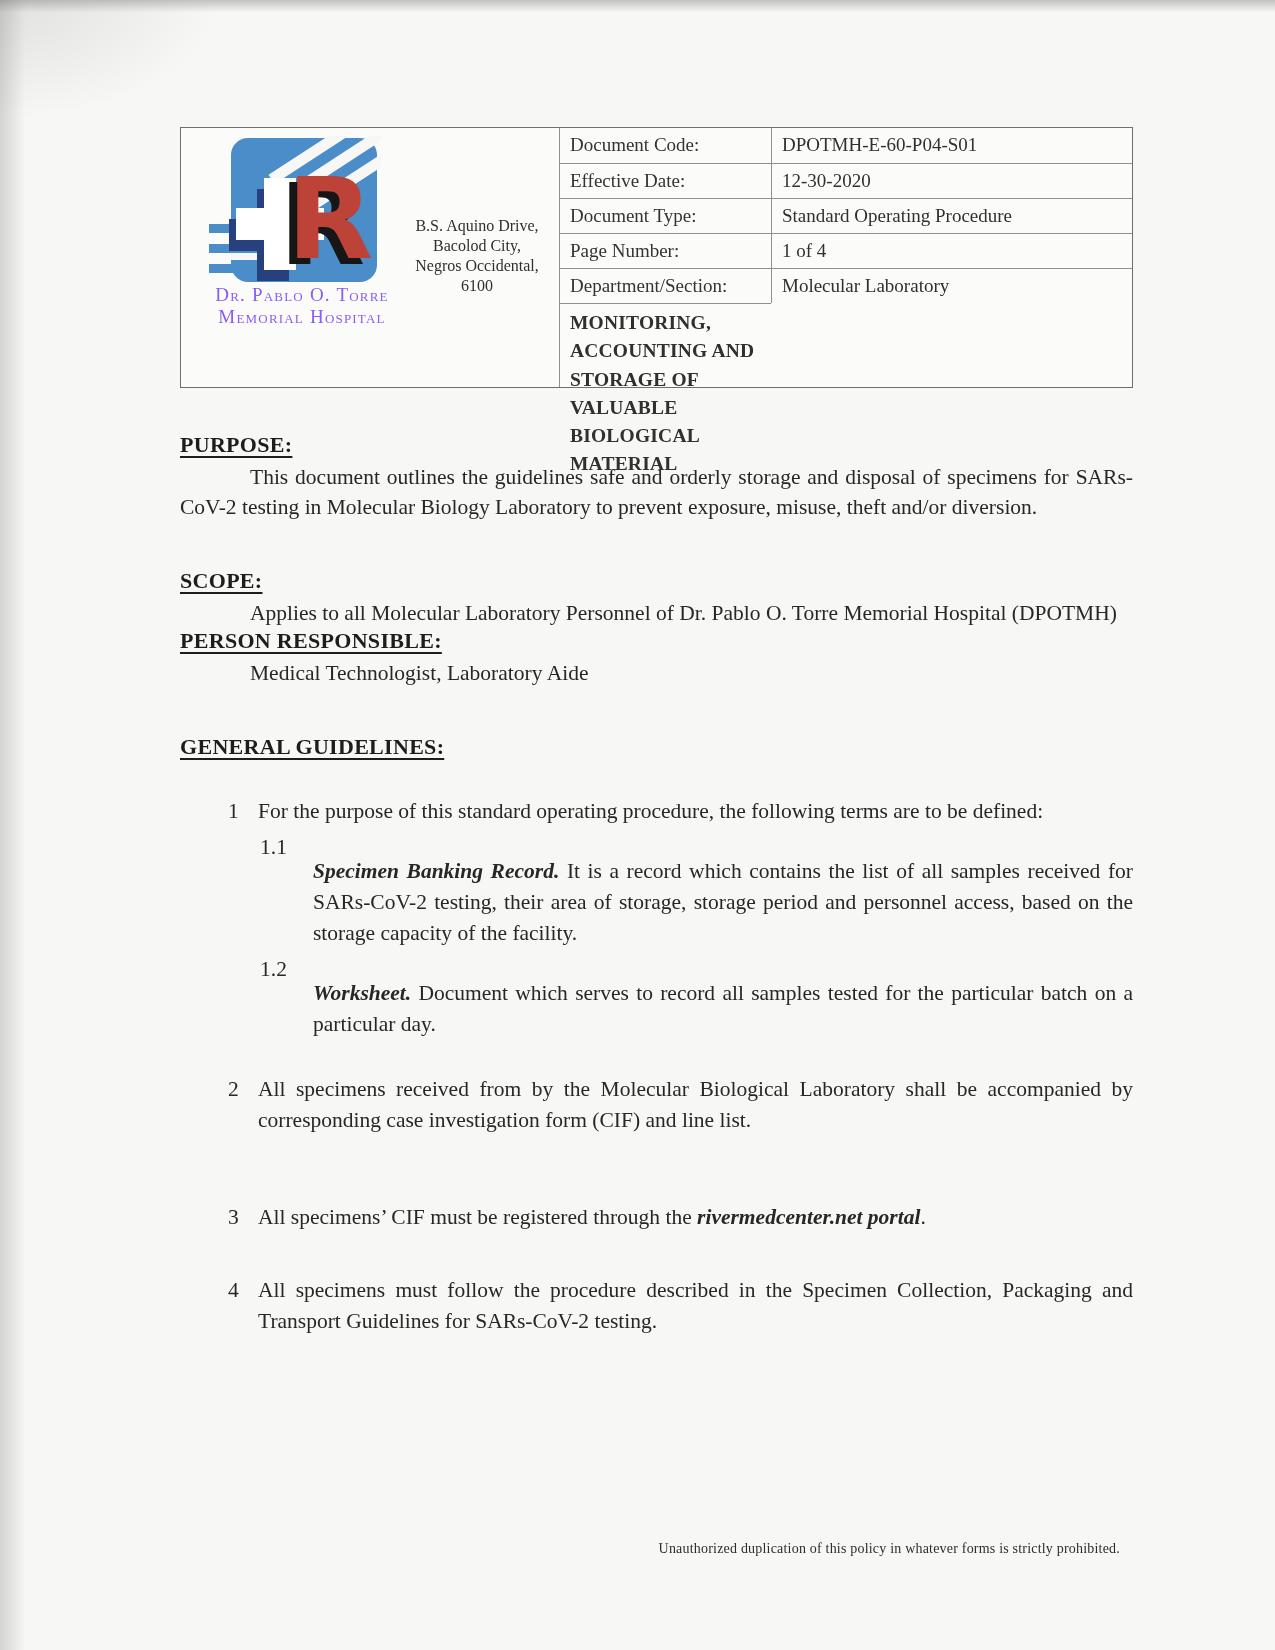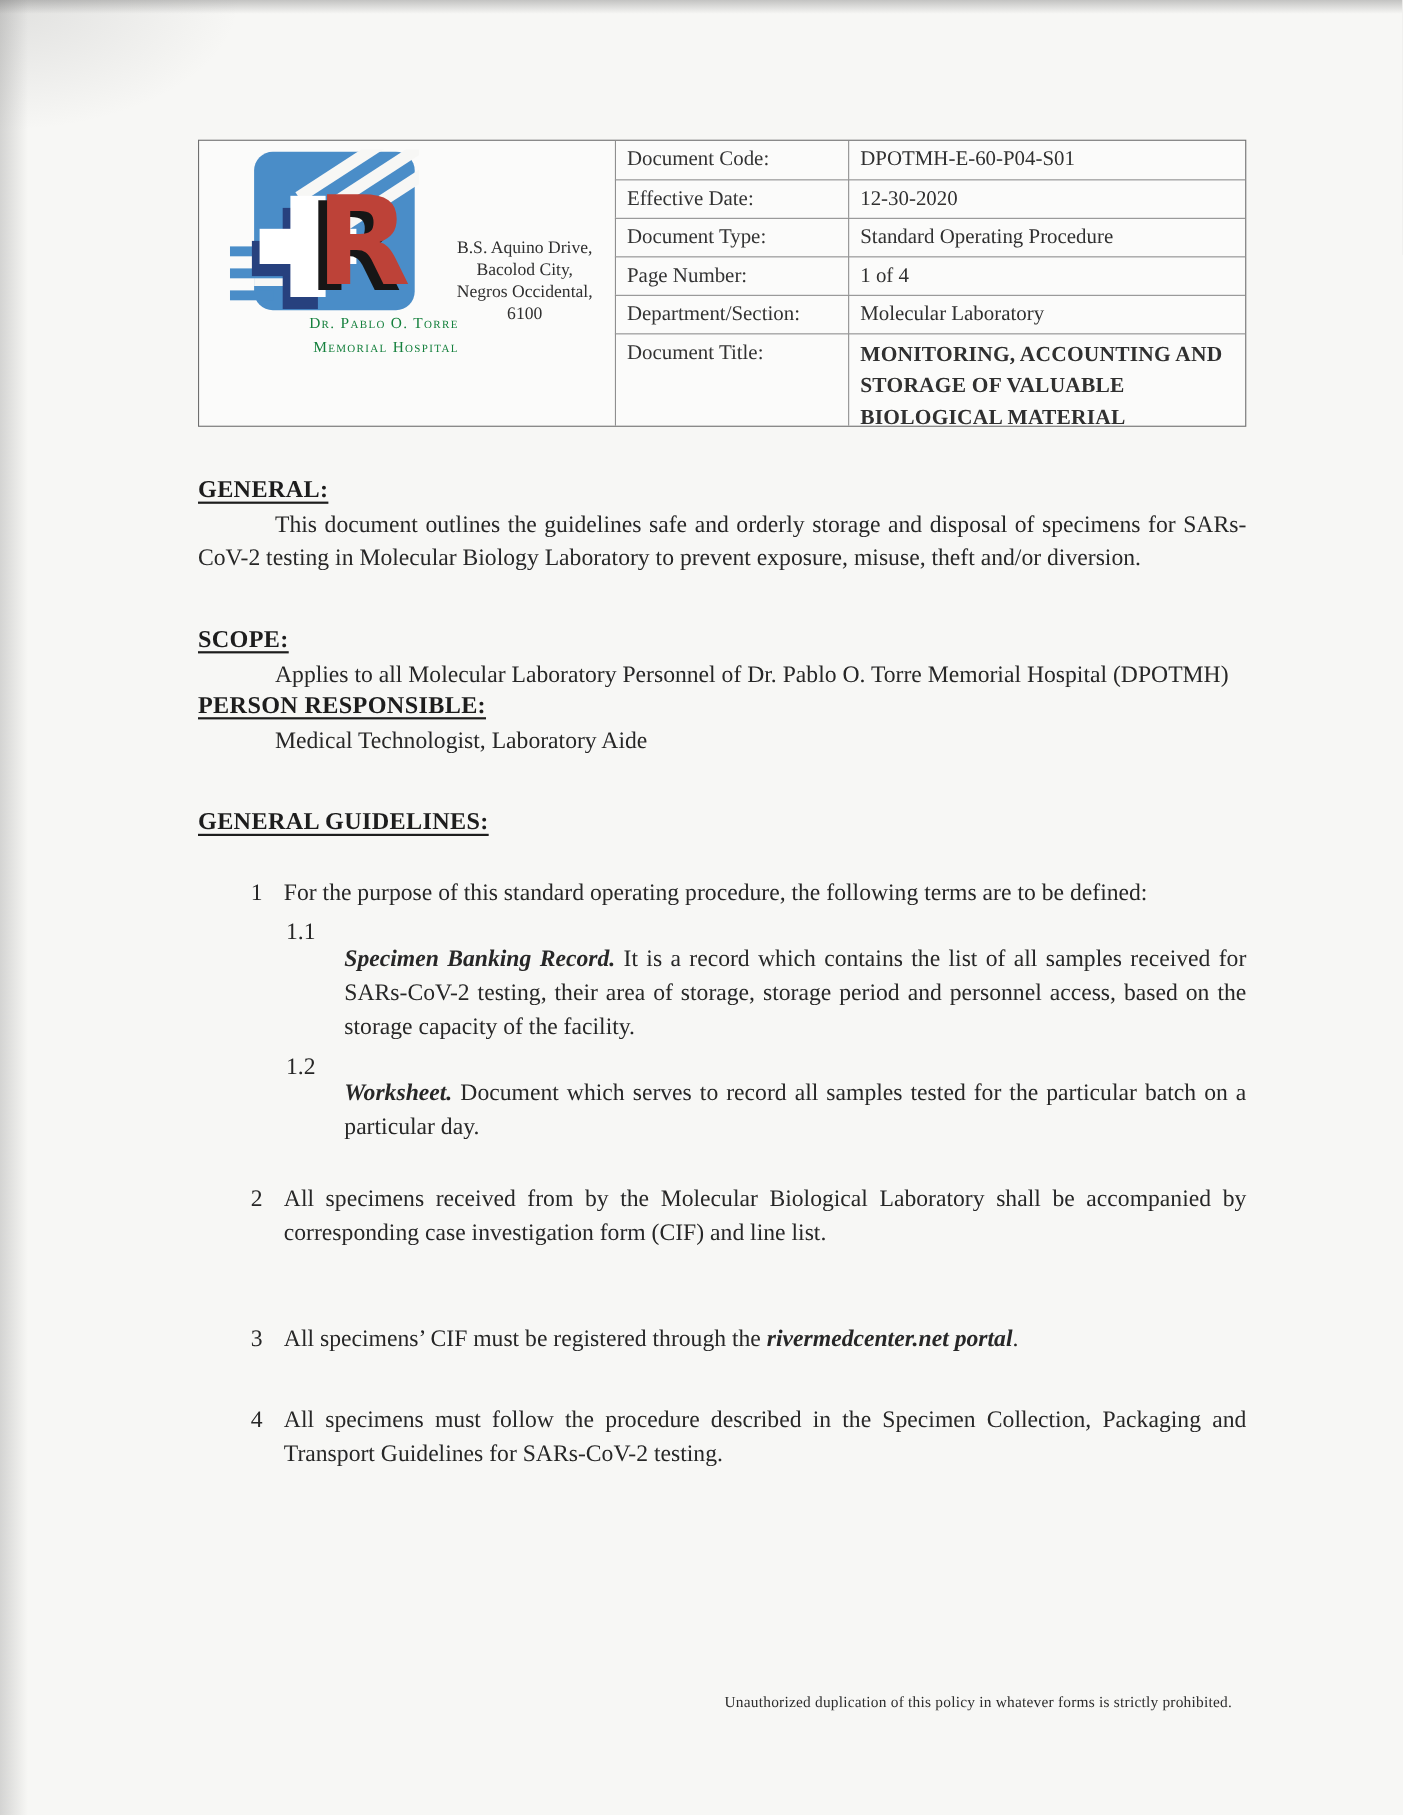--- a/index.html
+++ b/index.html
@@ -49,24 +49,24 @@
   .ht-label{color:#333;}
   .ht-value{}
   .ht-title-value{font-weight:bold;font-size:19.5px;line-height:1.45;letter-spacing:.2px;}
   .logo-cell{
     grid-row:1 / 7;grid-column:1;border-top:none;border-left:none;
     position:relative;padding:0;
   }
   .logo-art{position:absolute;left:28px;top:8px;}
   .hospital-name{
     position:absolute;left:6px;top:156px;width:230px;
-    text-align:right;
+    text-align:center;
     font-variant:small-caps;
-    font-size:14px;line-height:22px;letter-spacing:1.2px;
-    color:#15803d;
+    font-size:19px;line-height:22px;letter-spacing:1.2px;
+    color:#8b5cf6;
   }
   .address{
     position:absolute;right:6px;top:88px;width:152px;
     text-align:center;font-size:16px;line-height:20px;color:#2f2f2f;
   }
 
   
   .sec-heading{
     margin:0;
     font-size:22px;font-weight:bold;letter-spacing:.3px;color:#1d1d1d;
@@ -174,25 +174,24 @@
 
       <div class="ht-cell ht-label">Document Type:</div>
       <div class="ht-cell ht-value">Standard Operating Procedure</div>
 
       <div class="ht-cell ht-label">Page Number:</div>
       <div class="ht-cell ht-value">1 of 4</div>
 
       <div class="ht-cell ht-label">Department/Section:</div>
       <div class="ht-cell ht-value">Molecular Laboratory</div>
 
-      <div class="ht-cell ht-label">Document Title:</div>
       <div class="ht-cell ht-value ht-title-value">MONITORING, ACCOUNTING AND STORAGE OF VALUABLE BIOLOGICAL MATERIAL</div>
     </div>
 
-    <h2 class="sec-heading mt-purpose">GENERAL:</h2>
+    <h2 class="sec-heading mt-purpose">PURPOSE:</h2>
     <p class="para">This document outlines the guidelines safe and orderly storage and disposal of specimens for SARs-CoV-2 testing in Molecular Biology Laboratory to prevent exposure, misuse, theft and/or diversion.</p>
 
     <h2 class="sec-heading mt-scope">SCOPE:</h2>
     <p class="para">Applies to all Molecular Laboratory Personnel of Dr. Pablo O. Torre Memorial Hospital (DPOTMH)</p>
 
     <h2 class="sec-heading mt-pr">PERSON RESPONSIBLE:</h2>
     <p class="para noindent-justify-off">Medical Technologist, Laboratory Aide</p>
 
     <h2 class="sec-heading mt-gg">GENERAL GUIDELINES:</h2>
 

